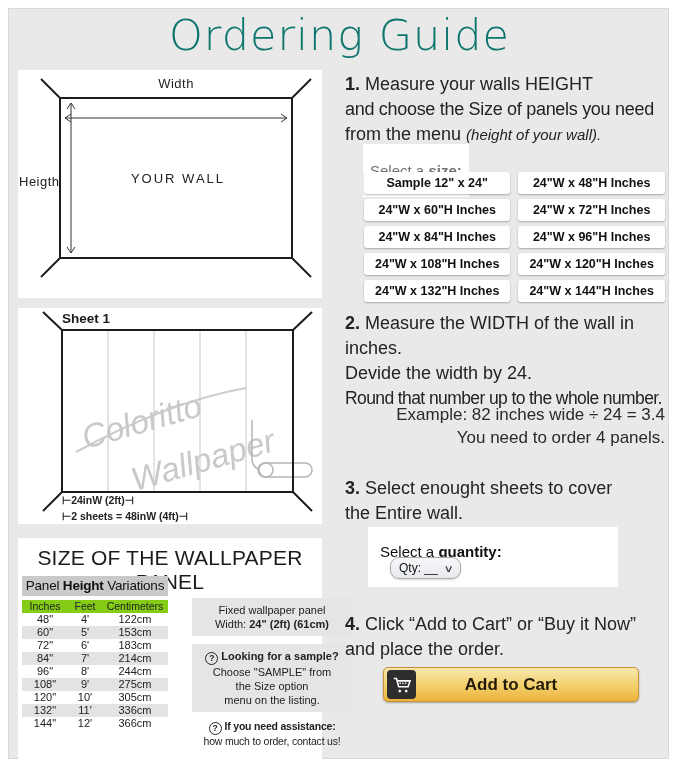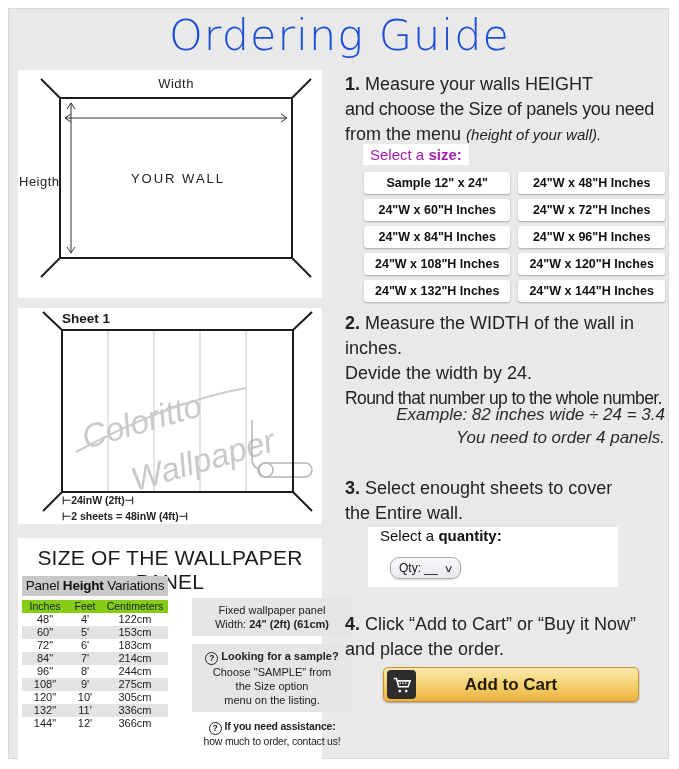--- a/index.html
+++ b/index.html
@@ -1,20 +1,20 @@
 <!DOCTYPE html>
 <html><head>
 <meta charset="utf-8">
 <style>
   html,body{margin:0;padding:0;background:#fff;}
   .canvas{position:relative;width:679px;height:769px;background:#fff;overflow:hidden;
           font-family:"Liberation Sans",sans-serif;color:#1f1f1f;}
   .inner{position:absolute;left:8px;top:8px;width:661px;height:751px;background:#e9e9e9;border:1px solid #d9d9d9;box-sizing:border-box;}
   .title{position:absolute;top:10px;left:0;right:0;text-align:center;font-size:43px;font-weight:300;
-         letter-spacing:1px;color:#1d4ed8;font-family:"DejaVu Sans","Liberation Sans",sans-serif;}
+         letter-spacing:1px;color:#0f766e;font-family:"DejaVu Sans","Liberation Sans",sans-serif;}
   .panel{position:absolute;background:#fff;}
   .p-wall{left:18px;top:70px;width:304px;height:228px;}
   .p-sheet{left:18px;top:308px;width:304px;height:216px;}
   .p-sizes{left:18px;top:538px;width:304px;height:222px;}
   svg text{font-family:"Liberation Sans",sans-serif;}
   .dlabel{font-size:13px;fill:#222;letter-spacing:.5px;}
   .wide{letter-spacing:2px;}
   .sheetlbl{font-size:13.5px;font-weight:600;fill:#1a1a1a;}
   .wmark{font-size:33px;font-style:italic;fill:#c9c9c9;}
   .measure{position:absolute;left:44px;font-size:10.5px;font-weight:700;color:#222;}
@@ -23,35 +23,35 @@
 
   
   .step{position:absolute;left:345px;width:332px;font-size:18px;line-height:25px;color:#232323;}
   .step b{font-weight:700;}
   .s1{top:72px;}
   .s1l2{letter-spacing:-.3px;}
   .s1it{font-style:italic;font-size:15px;}
   .s2{top:311px;}
   .s2l3{letter-spacing:-.6px;font-size:17.5px;}
   .example{position:absolute;left:345px;top:403px;width:320px;text-align:right;
-           font-style:italic;font-size:17px;line-height:23px;color:#2a2a2a;}
+           font-size:17px;line-height:23px;color:#2a2a2a;}
   .s3{top:476px;}
   .s4{top:612px;}
 
   .select-size{position:absolute;left:363px;top:144px;background:#fff;display:inline-block;
-               padding:2px 7px;font-size:15px;color:#a21caf;text-align:center;}
+               padding:18px 7px;font-size:15px;color:#737373;text-align:center;}
   .select-size b,.qty-label b{font-weight:700;}
   .size-grid{position:absolute;left:364px;top:172px;display:grid;
              grid-template-columns:max-content max-content;gap:5px 8px;}
   .size-btn{background:#fff;border:none;border-radius:3px;padding:4px 11px;font-size:12.5px;font-weight:700;
             color:#0f1111;box-shadow:0 1px 2px rgba(0,0,0,.28);cursor:pointer;text-align:center;
             font-family:"Liberation Sans",sans-serif;white-space:nowrap;}
 
   .qty-box{position:absolute;left:368px;top:527px;width:250px;height:60px;background:#fff;}
-  .qty-label{position:absolute;left:12px;top:0;font-size:15px;color:#0f1111;}
+  .qty-label{position:absolute;left:12px;top:16px;font-size:15px;color:#0f1111;}
   .qty-pill{position:absolute;left:22px;top:30px;display:inline-flex;align-items:center;gap:7px;
             background:linear-gradient(180deg,#f7f8fa,#e7e9ec);border:1px solid #a9adb2;border-radius:9px;
             padding:3px 8px;font-size:12px;color:#0f1111;box-shadow:0 1px 2px rgba(15,17,17,.18);cursor:pointer;}
   .chev{font-size:10px;color:#333;transform:scaleX(1.4);}
 
   .shop-btn{position:absolute;left:383px;width:256px;height:35px;border-radius:5px;box-sizing:border-box;
             box-shadow:0 1px 2px rgba(0,0,0,.3);cursor:pointer;}
   .btn-cart{top:667px;background:linear-gradient(180deg,#f8e7ae 0%,#f3cf6b 55%,#edb13c 100%);border:1px solid #c89334;}
   .btn-buy{top:711px;background:linear-gradient(180deg,#f6c981 0%,#f0a74d 55%,#e8862a 100%);border:1px solid #c87f2f;}
   .icon-sq{position:absolute;left:3px;top:2px;width:29px;height:29px;background:#2d2d2d;border-radius:4px;

